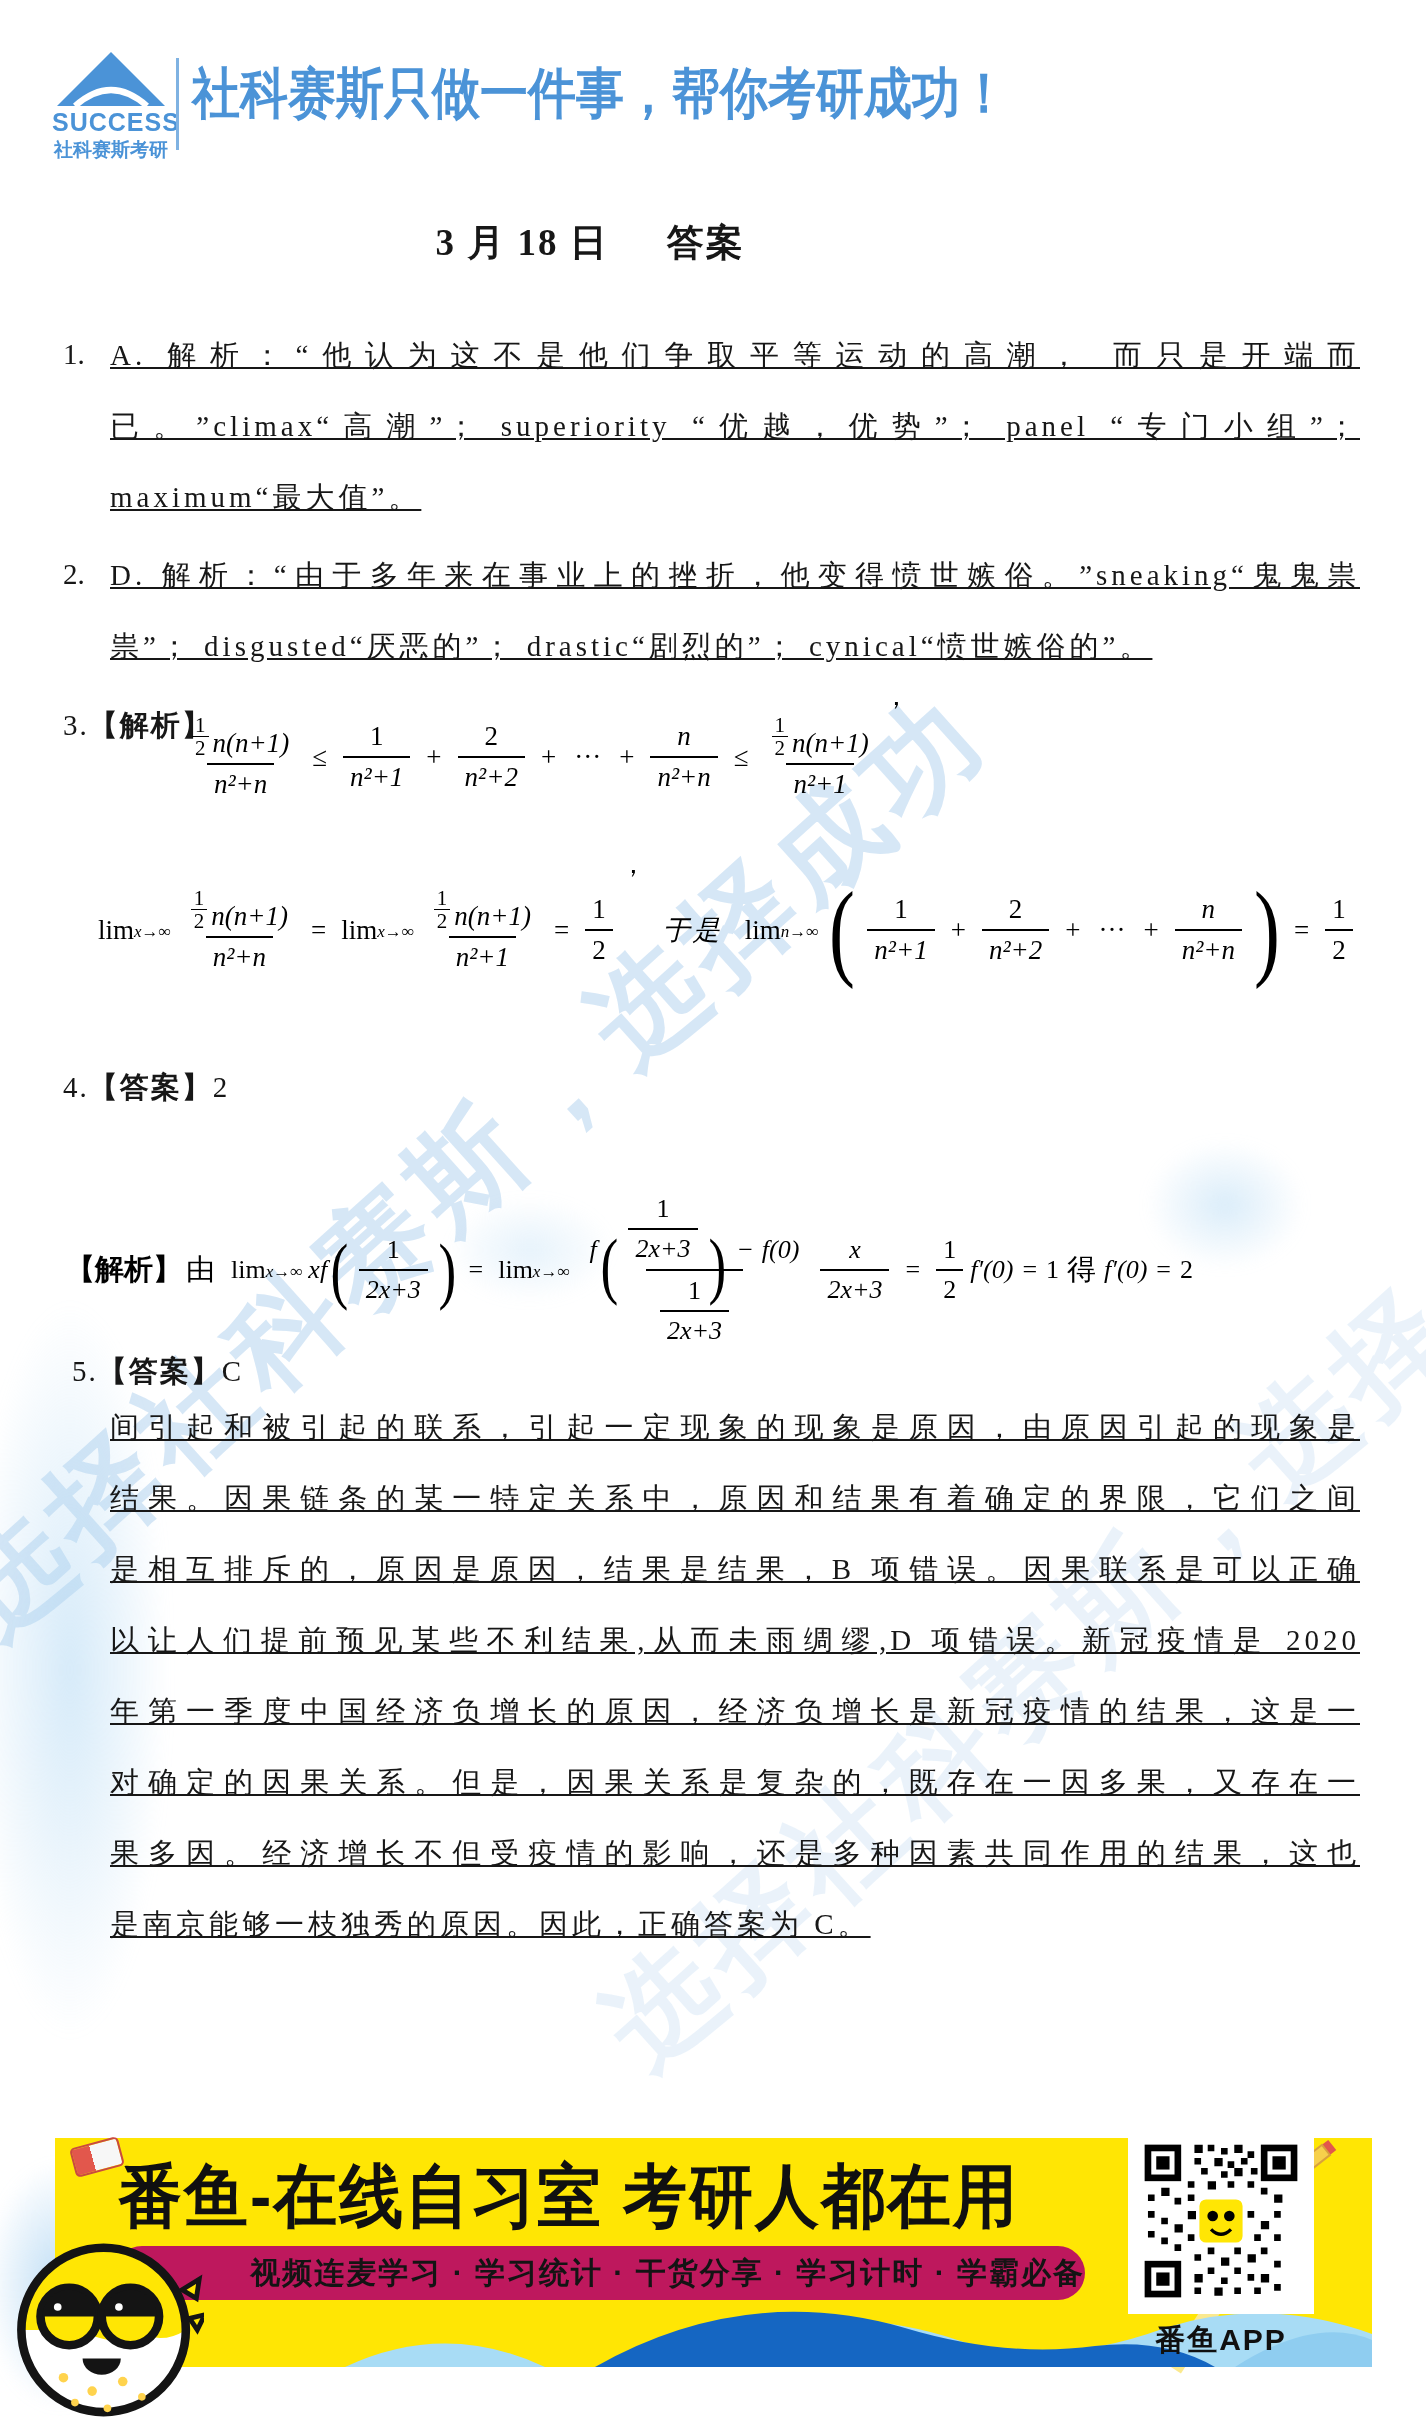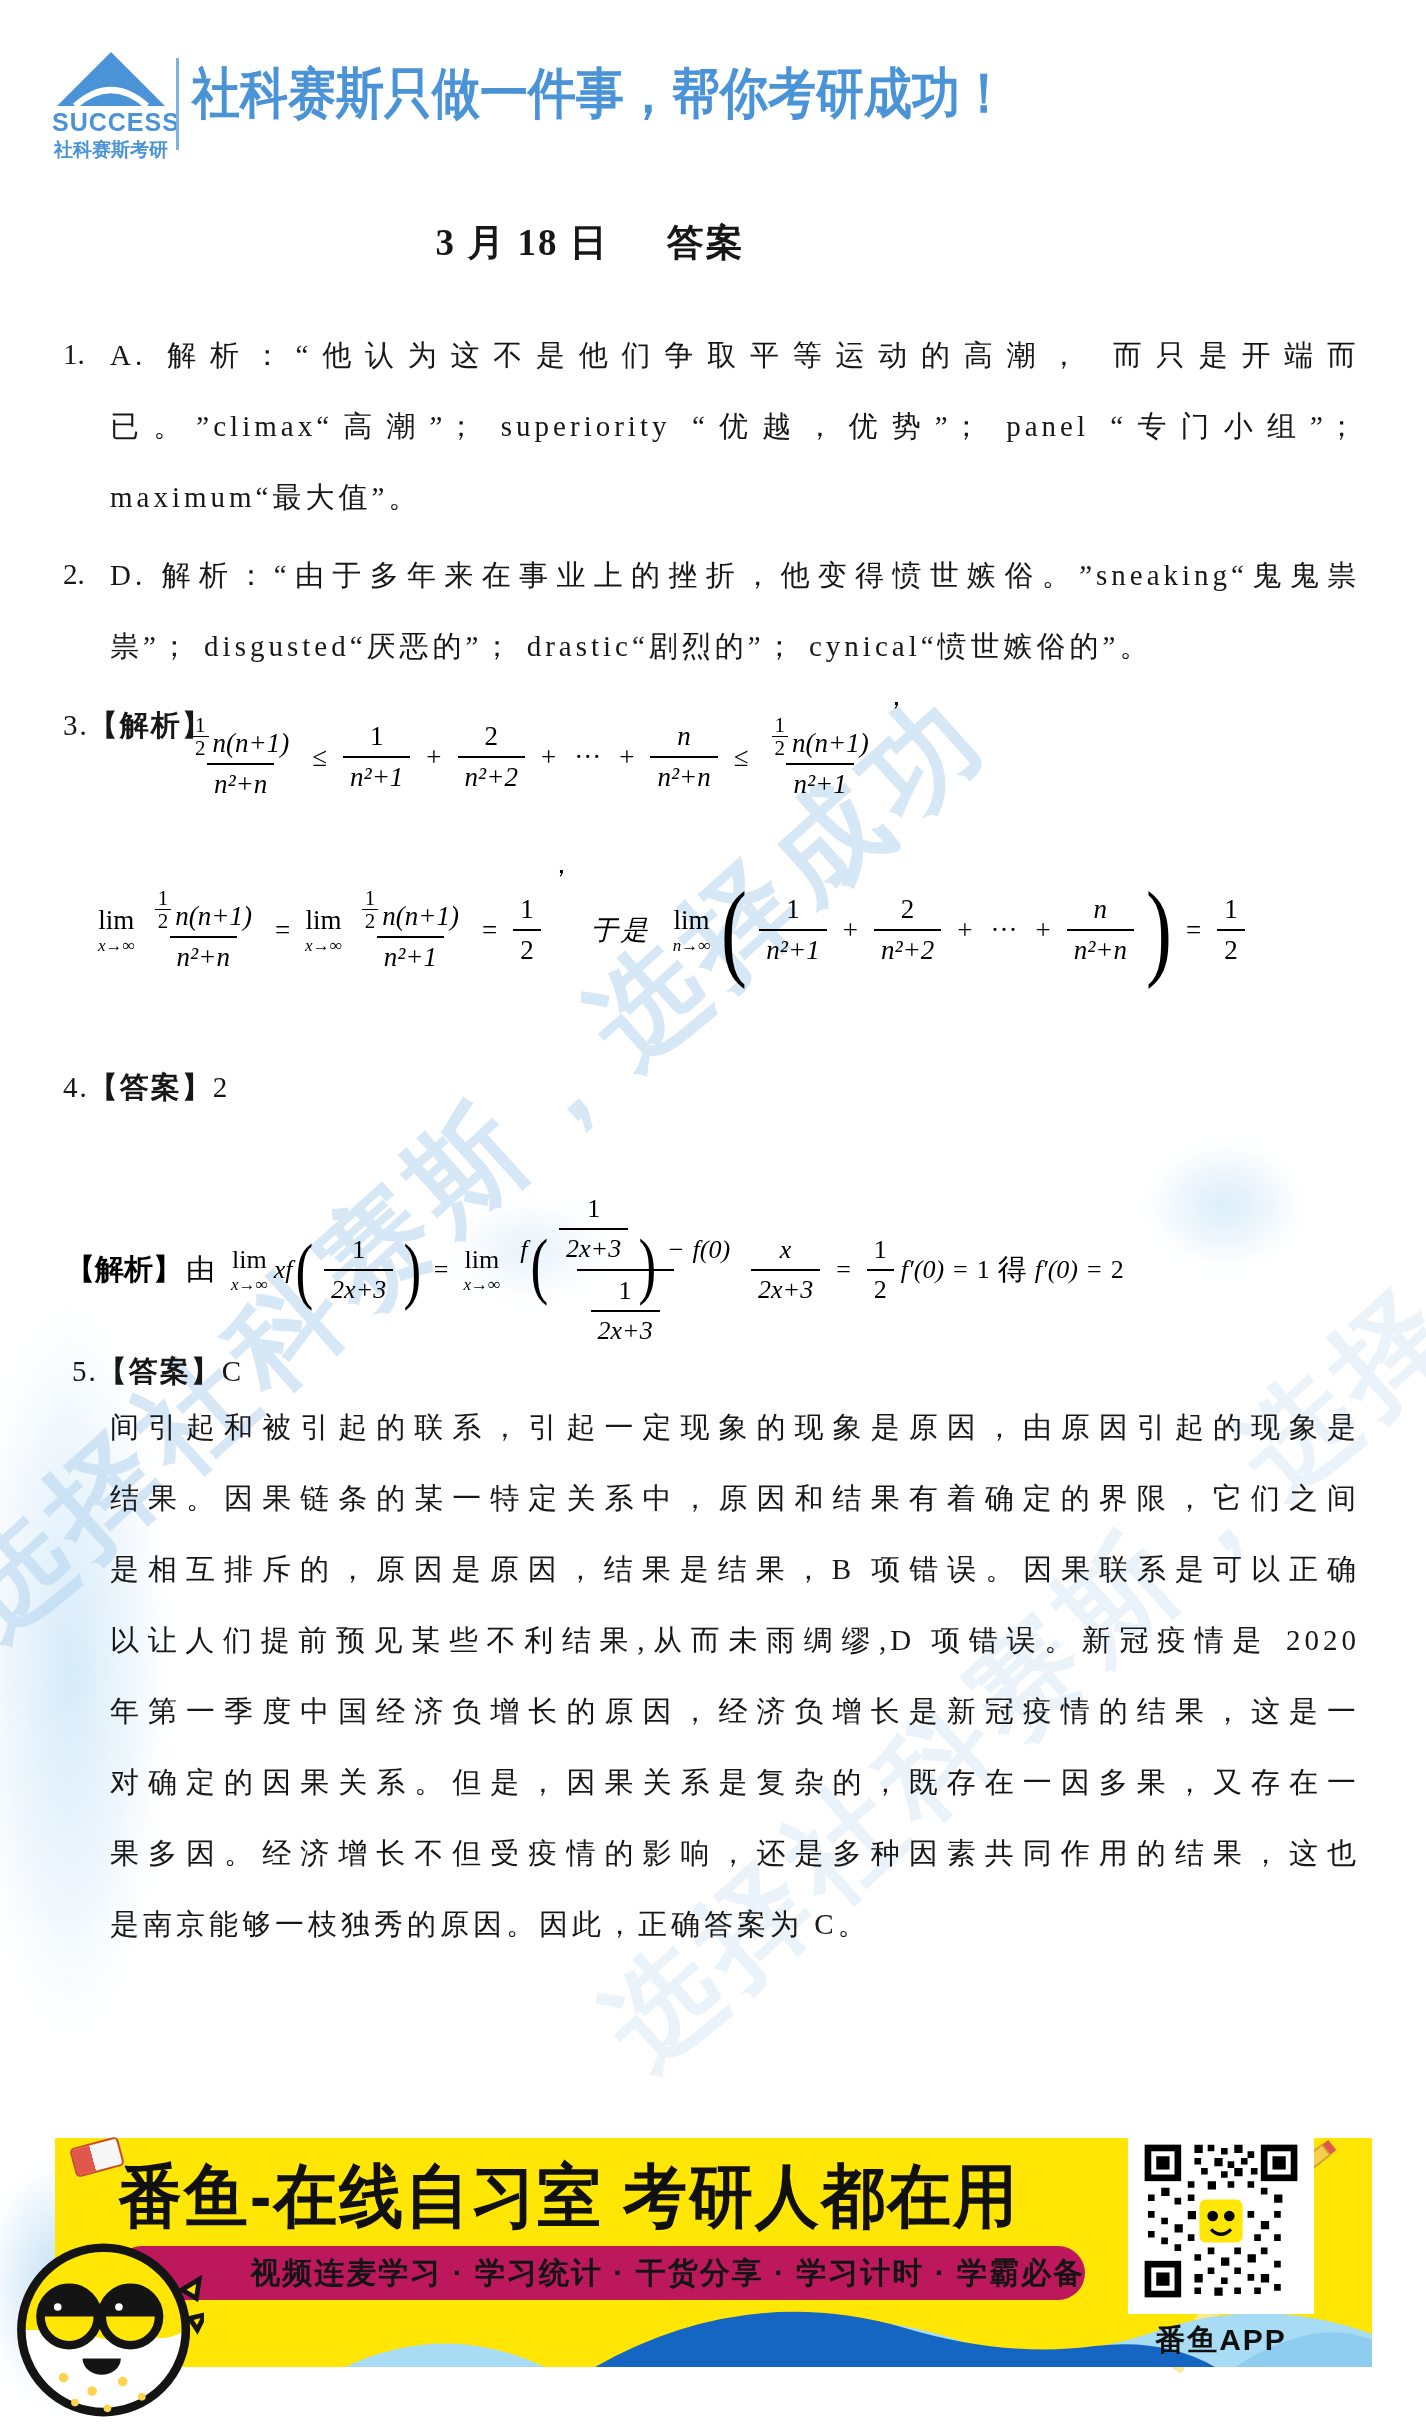--- a/index.html
+++ b/index.html
@@ -19,36 +19,36 @@
   .slogan{color:#4b93d7;font-family:"Liberation Sans","DejaVu Sans",sans-serif;
           font-weight:900;font-size:48px;letter-spacing:0px;transform:scaleY(1.14);transform-origin:top left;}
   
   .page-title{left:0;top:218px;width:1180px;text-align:center;font-weight:700;font-size:37px;letter-spacing:2px;}
   .page-title .gap{display:inline-block;width:58px;}
   
   .num{font-size:29px;}
   .lab{font-size:29px;letter-spacing:2px;}
   .bk{font-weight:700;}
   .lines{width:1250px;}
-  .tline{line-height:71px;font-size:29px;letter-spacing:4px;text-align:justify;text-align-last:justify;}
+  .tline{line-height:71px;font-size:29px;letter-spacing:4px;text-align:justify;text-align-last:justify;text-decoration:underline;}
   .tline.short{text-align:left;text-align-last:left;}
   .hang{margin-left:-45px;}
   
   .mrow{display:flex;align-items:center;font-size:27px;color:#000;z-index:2;}
   .m4{font-size:26px;}
   .v{font-style:italic;}
   .cn{font-style:normal;}
   .op{font-style:normal;margin:0 9px;}
   .frac{display:inline-flex;flex-direction:column;align-items:center;margin:0 7px;vertical-align:middle;}
   .frac>.fn{display:flex;align-items:flex-end;justify-content:center;padding:1px 7px 4px;}
   .frac>.fd{display:flex;align-items:center;justify-content:center;border-top:2px solid #000;padding:4px 7px 1px;}
   .sfrac{display:inline-flex;flex-direction:column;align-items:center;font-size:21px;line-height:1.05;margin-right:4px;}
   .sfrac>.fn2{padding:0 3px;}
   .sfrac>.fd2{border-top:1.5px solid #000;padding:0 3px;}
-  .lim{display:inline-flex;flex-direction:column;align-items:center;line-height:1;margin:0 6px;}
+  .lim{display:inline-flex;flex-direction:row;align-items:center;line-height:1;margin:0 6px;}
   .lim>.ll{font-style:normal;}
   .lim>.ls{font-size:17px;font-style:italic;margin-top:3px;}
   .bp1{font-style:normal;font-weight:300;font-size:74px;line-height:0;transform:scaleX(.72);}
   .bp2{font-style:normal;font-weight:300;font-size:108px;line-height:0;transform:scaleX(.72);}
   .hicomma{align-self:flex-start;margin-top:-4px;font-style:normal;}
   .yushi{margin:0 16px;letter-spacing:3px;font-style:italic;}
   
   .wm{font-size:112px;font-weight:700;color:rgba(148,191,231,0.38);letter-spacing:10px;
       white-space:nowrap;z-index:0;font-family:"Liberation Sans","DejaVu Sans",sans-serif;}
   .blob{z-index:0;filter:blur(7px);}

